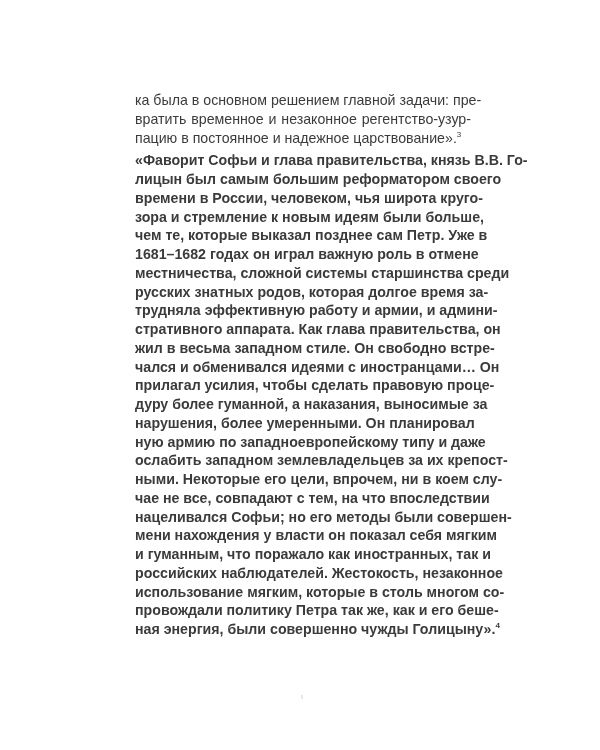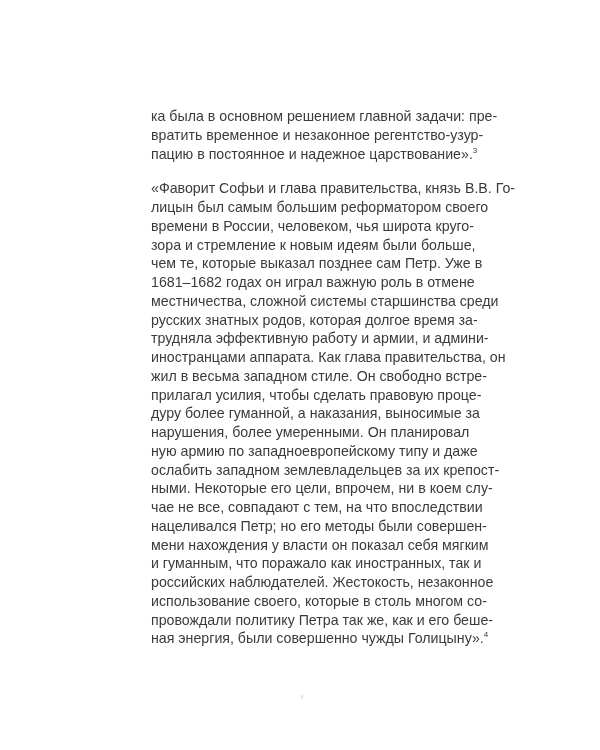--- a/index.html
+++ b/index.html
@@ -17,37 +17,38 @@
       position: absolute;
       left: 135px;
       top: 91px;
       width: 336px;
       font-family: "Liberation Sans", "DejaVu Sans", sans-serif;
       font-size: 14.2px;
       line-height: 18.75px;
       color: #3b3b3b;
     }
     .para {
-      margin: 16px;
+      margin: 0;
       text-align: justify;
       text-align-last: left;
       white-space: normal;
     }
     .line {
       display: block;
       text-align: justify;
       text-align-last: justify;
       white-space: nowrap;
       overflow: visible;
     }
     .line.last {
       text-align-last: left;
     }
     .para + .para {
       margin-top: 4px;
+      font-weight: bold;
     }
     sup {
       font-size: 8px;
       line-height: 0;
       vertical-align: 6px;
     }
     .page-mark {
       position: absolute;
       left: 301px;
       top: 695px;
@@ -68,32 +69,33 @@
   <p class="para">
     <span class="line">«Фаворит Софьи и глава правительства, князь В.В. Го-</span>
     <span class="line">лицын был самым большим реформатором своего</span>
     <span class="line">времени в России, человеком, чья широта круго-</span>
     <span class="line">зора и стремление к новым идеям были больше,</span>
     <span class="line">чем те, которые выказал позднее сам Петр. Уже в</span>
     <span class="line">1681–1682 годах он играл важную роль в отмене</span>
     <span class="line">местничества, сложной системы старшинства среди</span>
     <span class="line">русских знатных родов, которая долгое время за-</span>
     <span class="line">трудняла эффективную работу и армии, и админи-</span>
-    <span class="line">иностранцами аппарата. Как глава правительства, он</span>
+    <span class="line">стративного аппарата. Как глава правительства, он</span>
     <span class="line">жил в весьма западном стиле. Он свободно встре-</span>
+    <span class="line">чался и обменивался идеями с иностранцами… Он</span>
     <span class="line">прилагал усилия, чтобы сделать правовую проце-</span>
     <span class="line">дуру более гуманной, а наказания, выносимые за</span>
     <span class="line">нарушения, более умеренными. Он планировал</span>
     <span class="line">ную армию по западноевропейскому типу и даже</span>
     <span class="line">ослабить западном землевладельцев за их крепост-</span>
     <span class="line">ными. Некоторые его цели, впрочем, ни в коем слу-</span>
     <span class="line">чае не все, совпадают с тем, на что впоследствии</span>
-    <span class="line">нацеливался Петр; но его методы были совершен-</span>
+    <span class="line">нацеливался Софьи; но его методы были совершен-</span>
     <span class="line">мени нахождения у власти он показал себя мягким</span>
     <span class="line">и гуманным, что поражало как иностранных, так и</span>
     <span class="line">российских наблюдателей. Жестокость, незаконное</span>
-    <span class="line">использование своего, которые в столь многом со-</span>
+    <span class="line">использование мягким, которые в столь многом со-</span>
     <span class="line">провождали политику Петра так же, как и его беше-</span>
     <span class="line last"><span>ная энергия, были совершенно чужды Голицыну».</span><sup>4</sup></span>
   </p>
 </div>
 
 <div class="page-mark"></div>
 
 </body></html>

